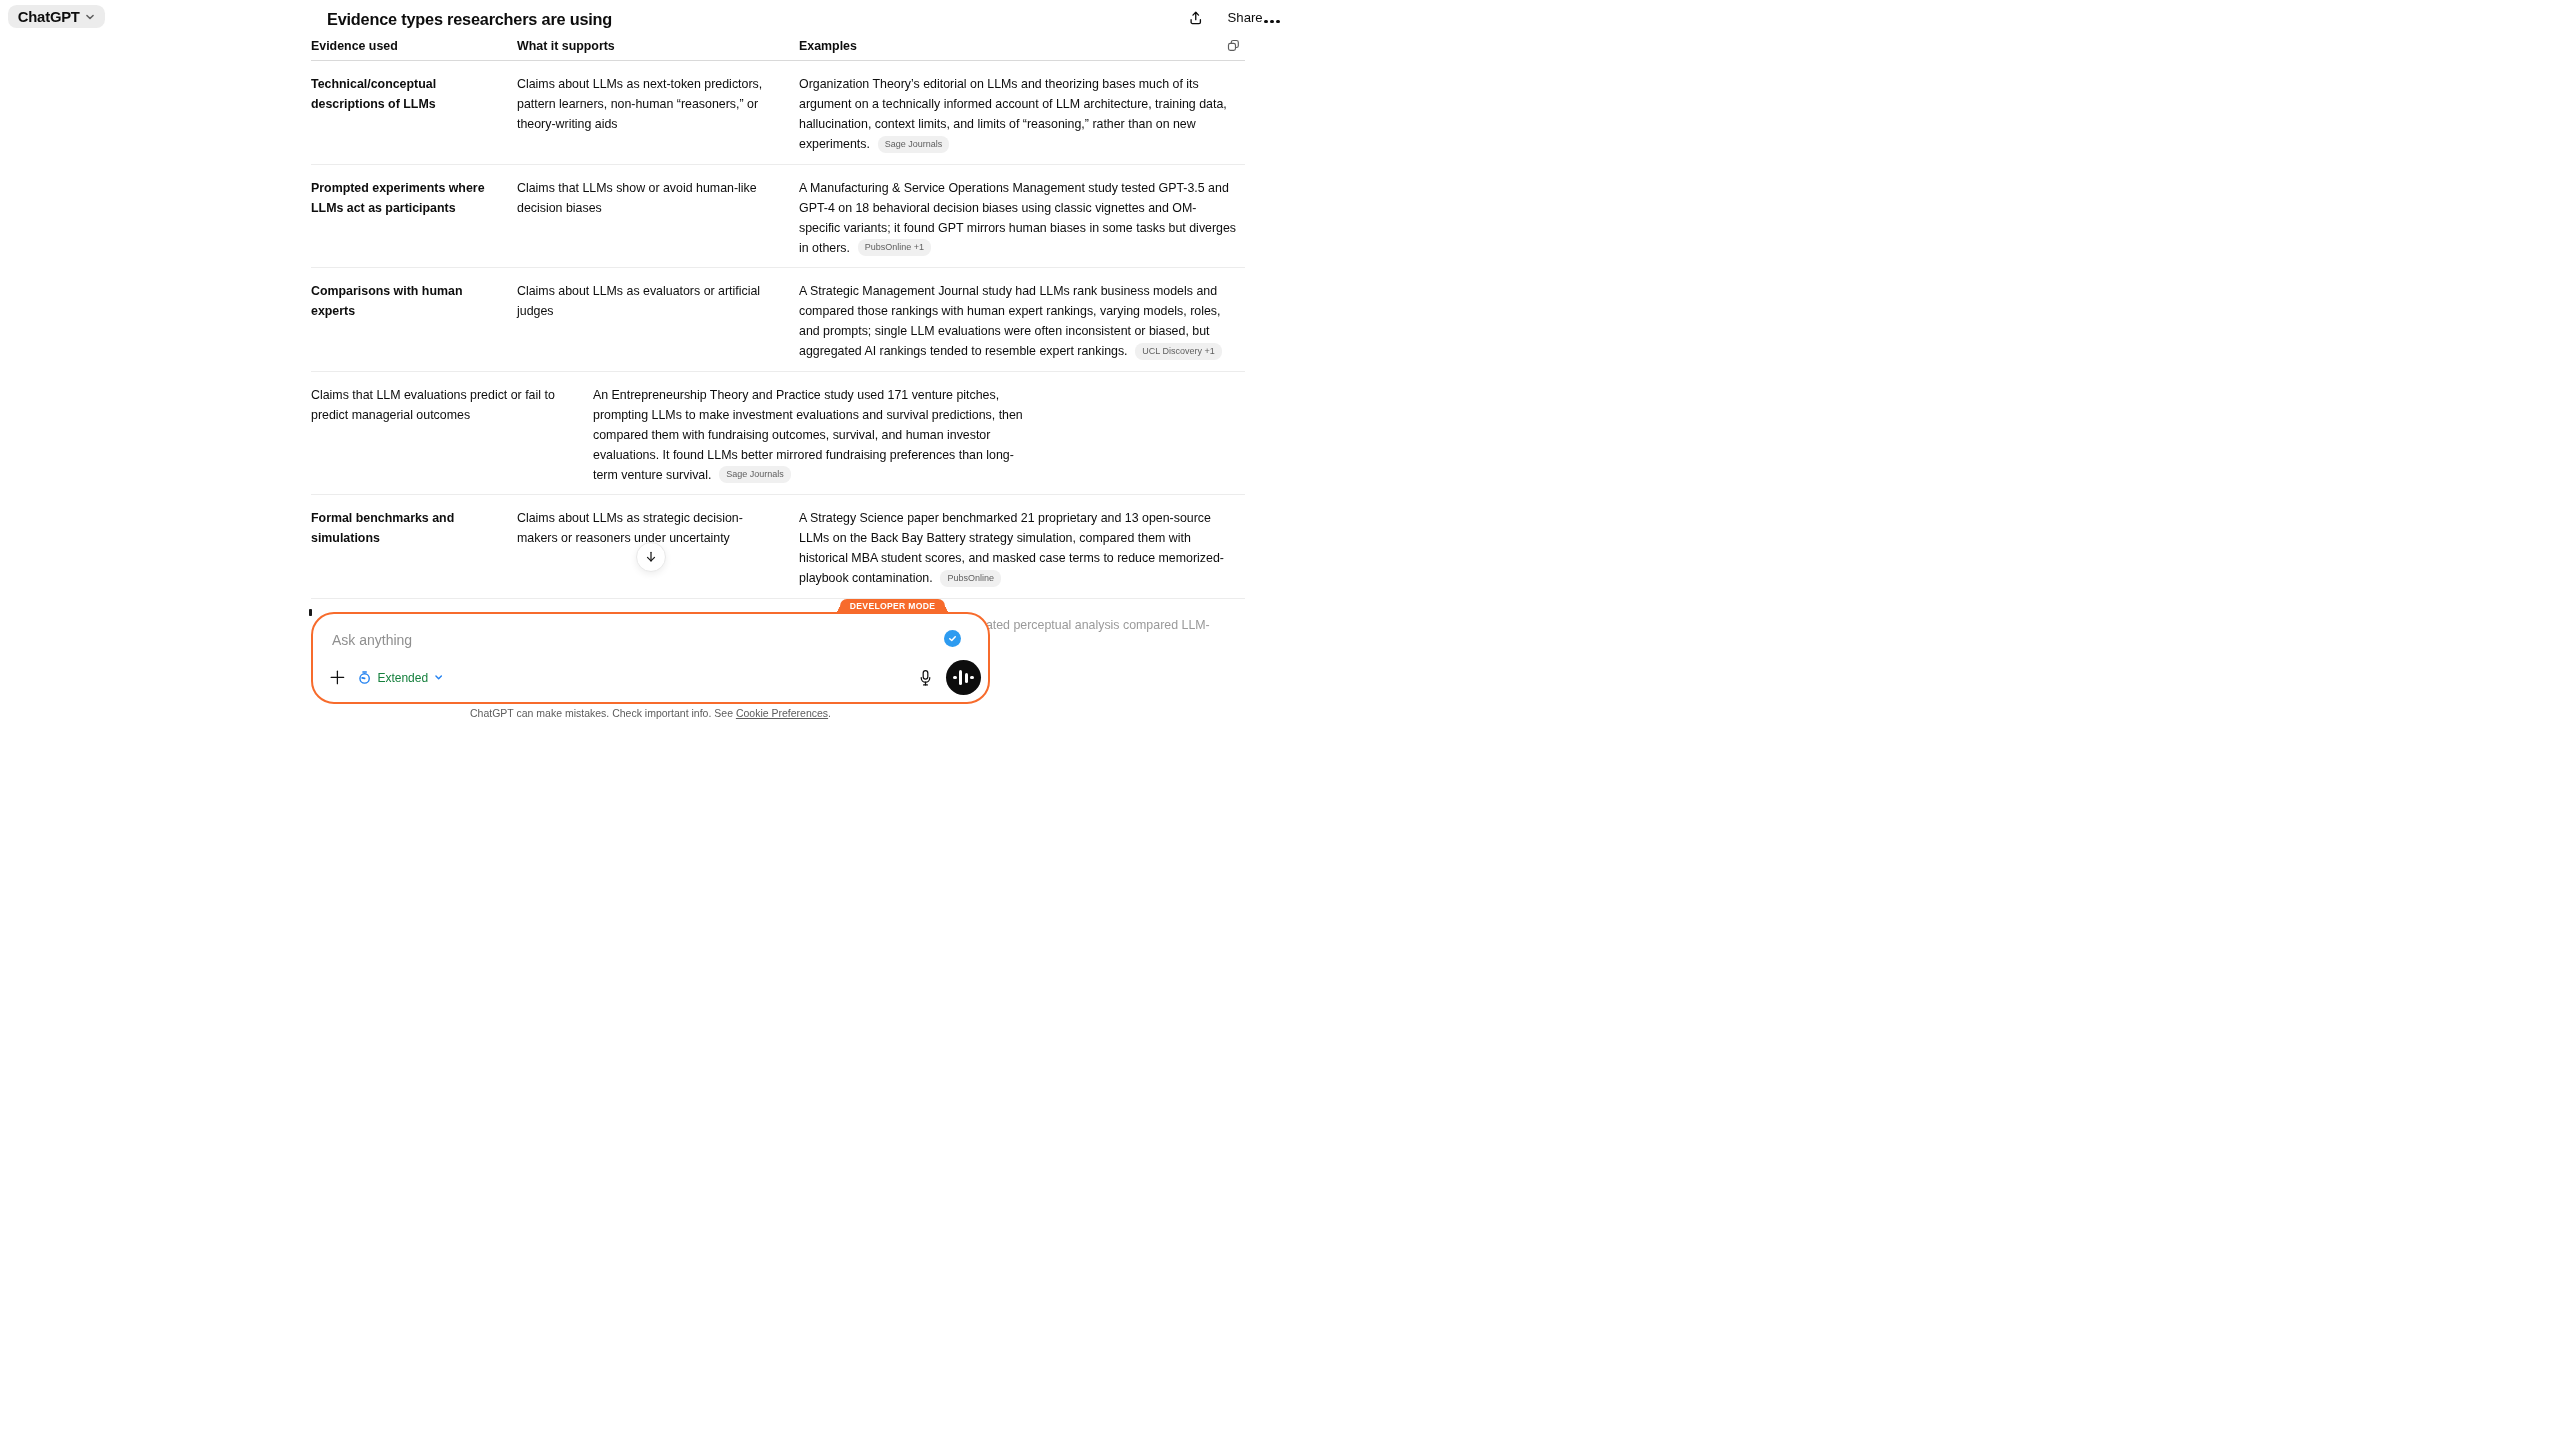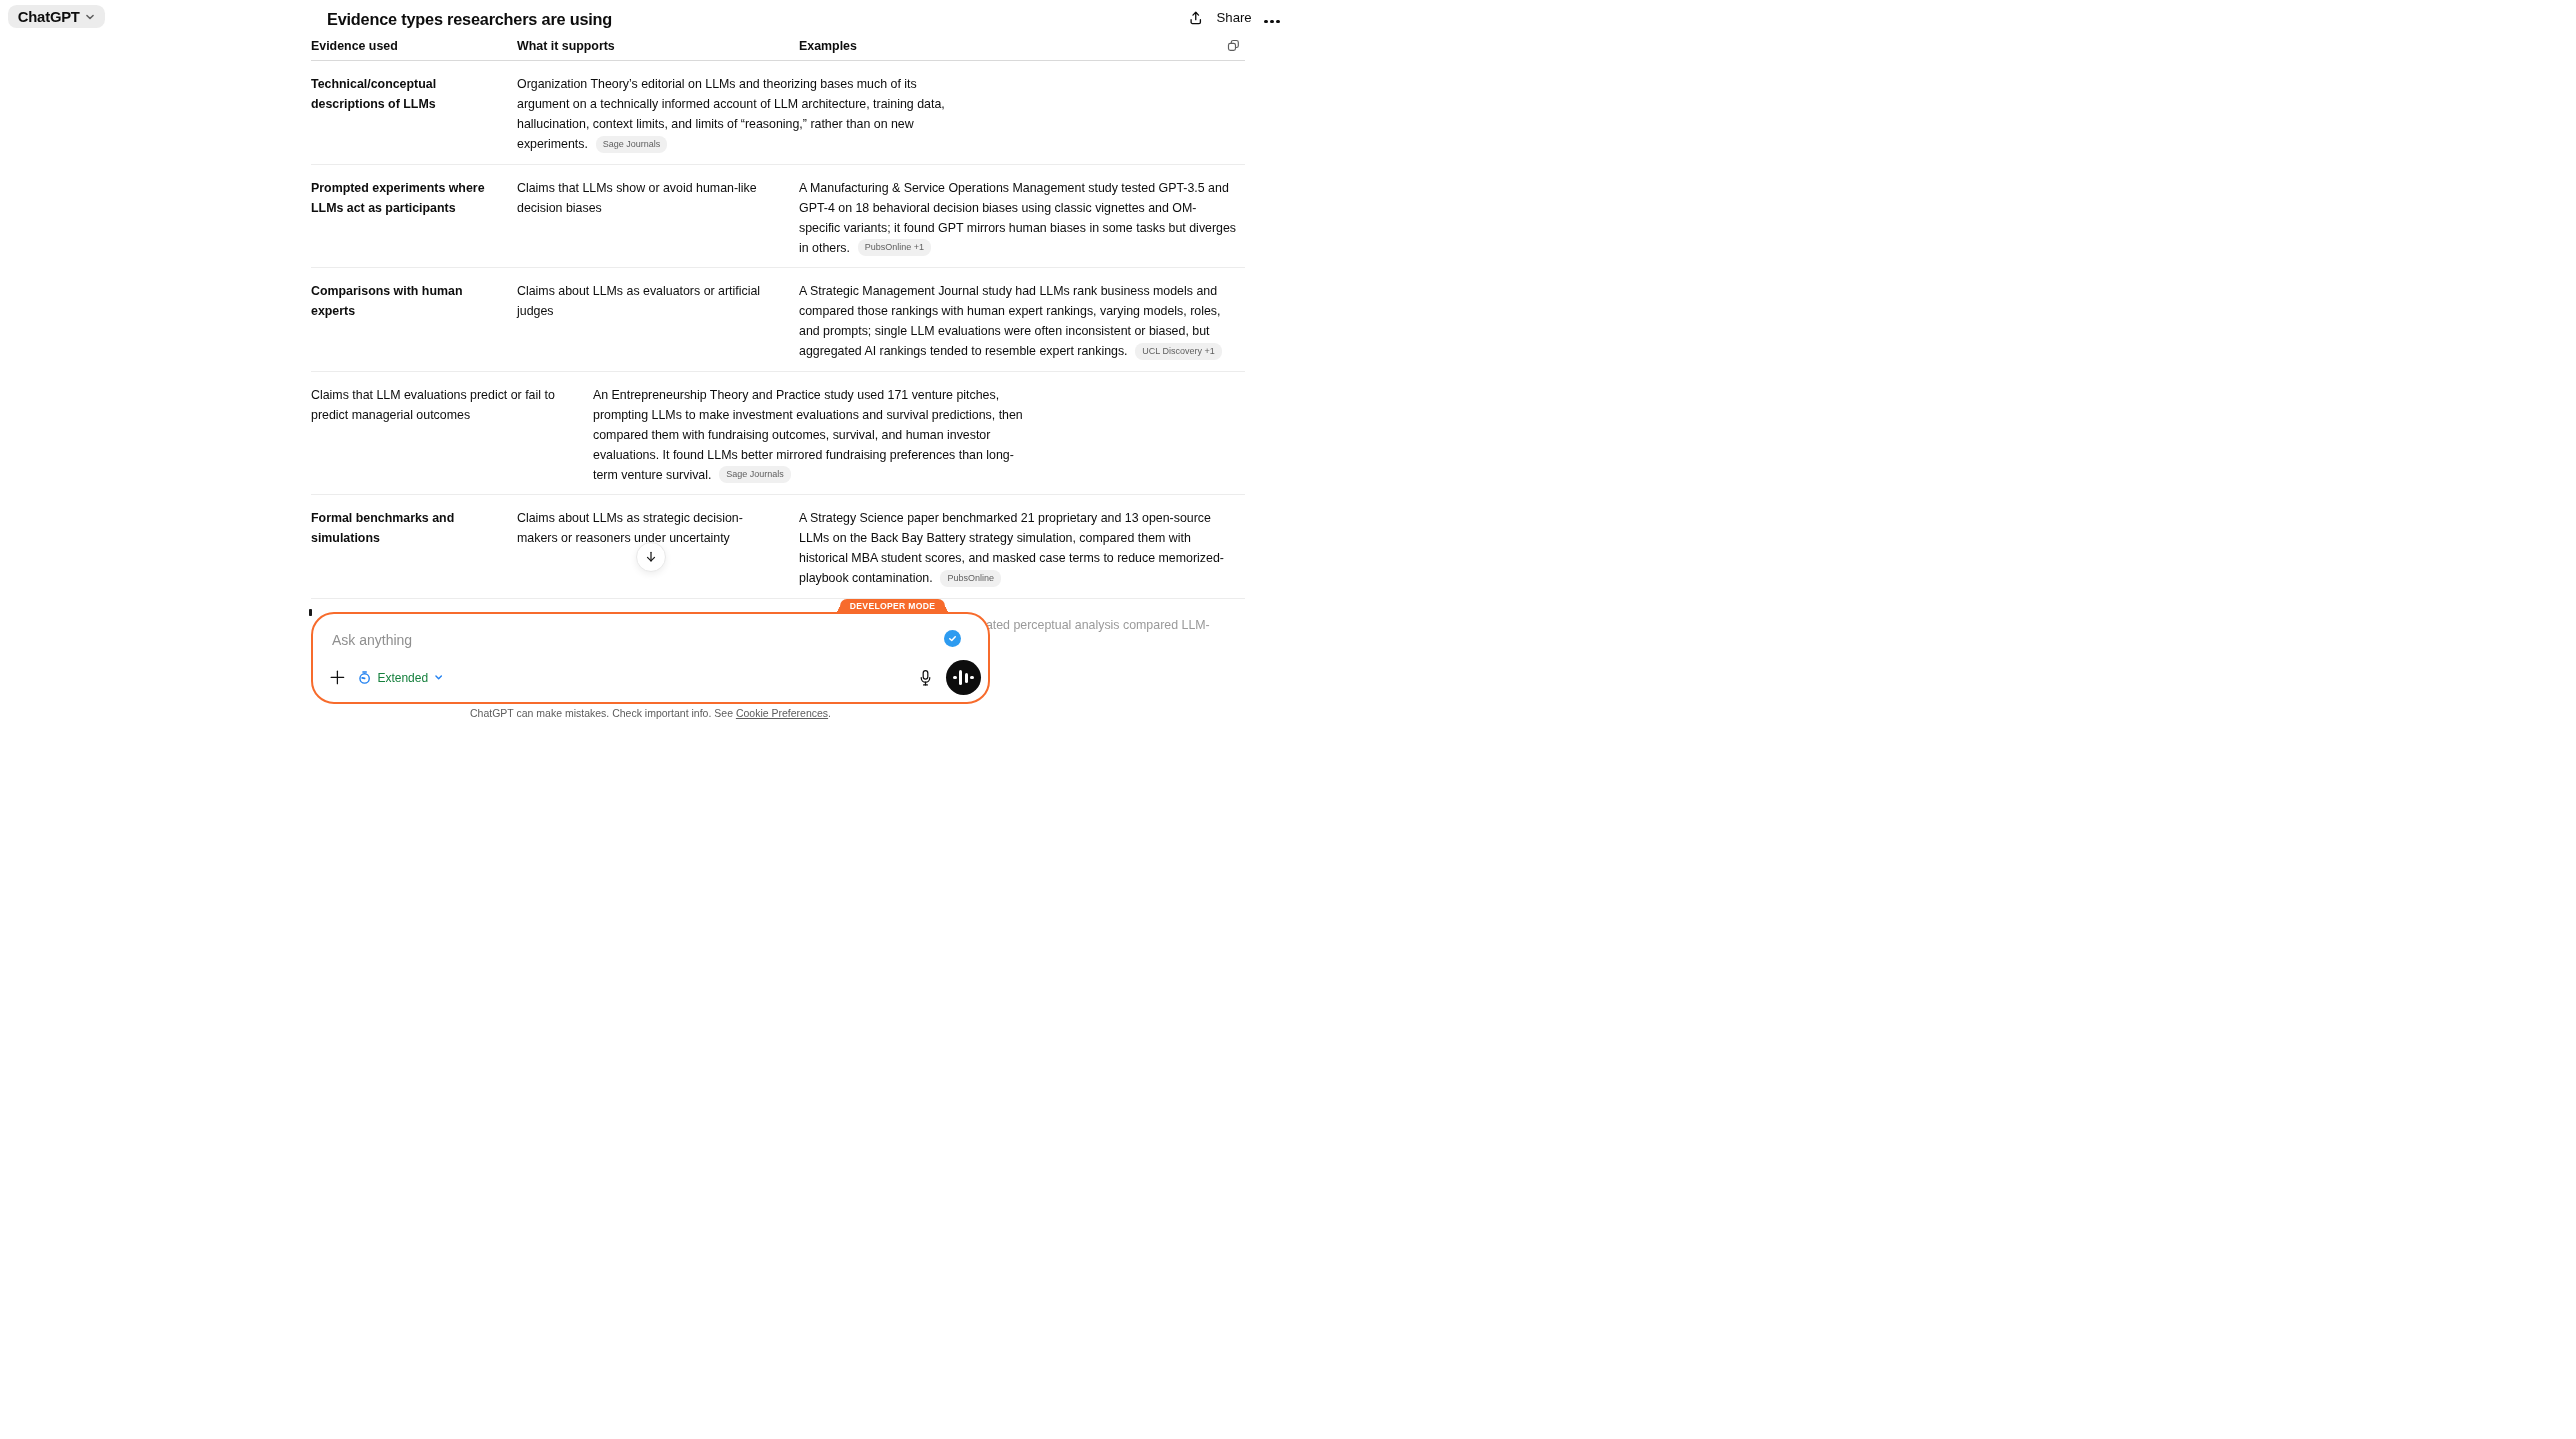--- a/index.html
+++ b/index.html
@@ -3,21 +3,21 @@
 <meta charset="utf-8">
 <style>
   html,body{margin:0;padding:0;background:#fff;}
   .app{position:relative;width:1288px;height:720px;background:#fff;overflow:hidden;
        font-family:"Liberation Sans","DejaVu Sans",sans-serif;color:#0d0d0d;}
 
   
   .model-pill{position:absolute;left:7.8px;top:5.4px;height:15px;padding:4px 10px;background:#ececec;
       border-radius:8.6px;display:flex;align-items:center;gap:5.4px;font-size:14.8px;font-weight:700;
       letter-spacing:-0.2px;cursor:pointer;}
-  .share-btn{position:absolute;left:1188px;top:10px;display:flex;align-items:center;gap:13px;
+  .share-btn{position:absolute;left:1188px;top:10px;display:flex;align-items:center;gap:24px;
       font-size:13.2px;font-weight:500;cursor:pointer;}
   .more-btn{position:absolute;left:1264px;top:17px;display:flex;gap:2.7px;cursor:pointer;align-items:center;height:9.3px;}
   .more-btn i{width:3.5px;height:3.5px;border-radius:50%;background:#0d0d0d;display:block;}
 
   
   .doc-title{position:absolute;left:311px;top:10px;font-size:16.3px;font-weight:700;letter-spacing:-0.2px;margin-left:16px;}
   .table{position:absolute;left:311px;top:33px;width:934px;}
   .thead{display:flex;padding:6.2px 0 7px 0;border-bottom:0.8px solid #d9d9d9;position:relative;
       font-size:12.4px;font-weight:700;}
   .copy-ic{position:absolute;right:3.9px;top:5.4px;cursor:pointer;}
@@ -107,20 +107,23 @@
         <svg width="14.8" height="14.8" viewBox="0 0 19 19" fill="none" stroke="#5d5d5d" stroke-width="1.5" stroke-linejoin="round">
           <rect x="6.8" y="3.2" width="9" height="9" rx="2.4"></rect>
           <rect x="3.2" y="6.8" width="9" height="9" rx="2.4" fill="#ffffff"></rect>
         </svg>
       </span>
     </div>
 
     <div class="row">
       <div class="c1">Technical/conceptual
 descriptions of LLMs</div>
+      <div class="c2">Claims about LLMs as next-token predictors,
+pattern learners, non-human “reasoners,” or
+theory-writing aids</div>
       <div class="c3"><span class="txt">Organization Theory’s editorial on LLMs and theorizing bases much of its
 argument on a technically informed account of LLM architecture, training data,
 hallucination, context limits, and limits of “reasoning,” rather than on new
 experiments.</span><span class="badge">Sage Journals</span></div>
     </div>
 
     <div class="row">
       <div class="c1">Prompted experiments where
 LLMs act as participants</div>
       <div class="c2">Claims that LLMs show or avoid human-like

